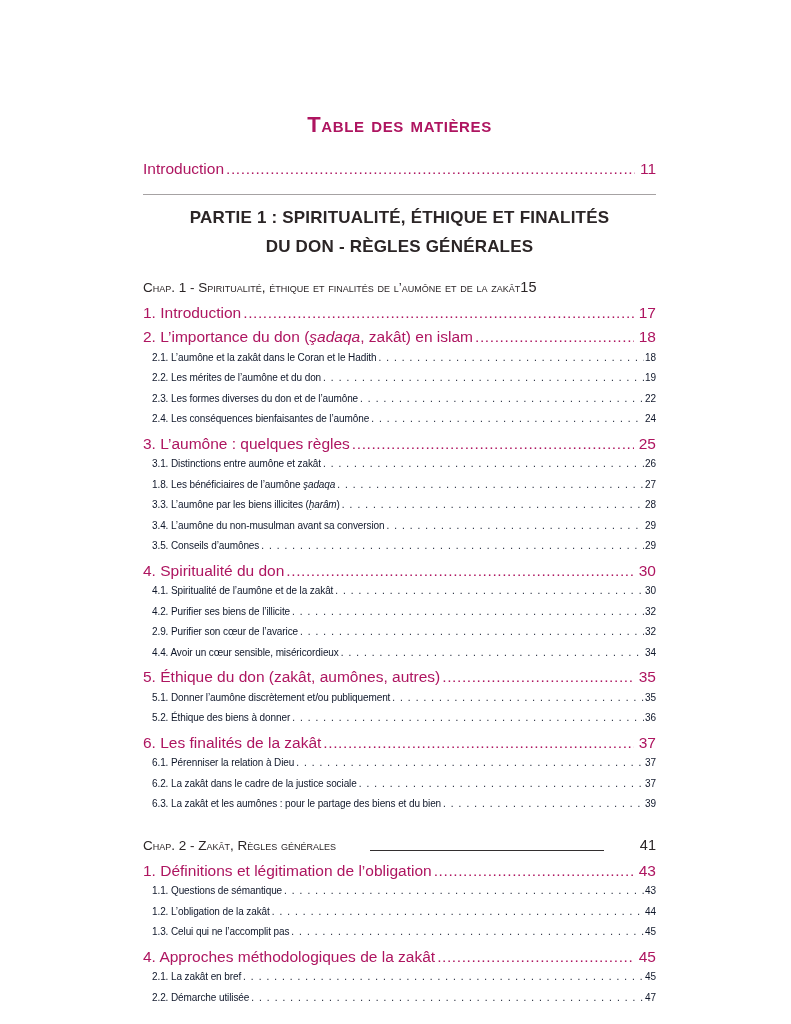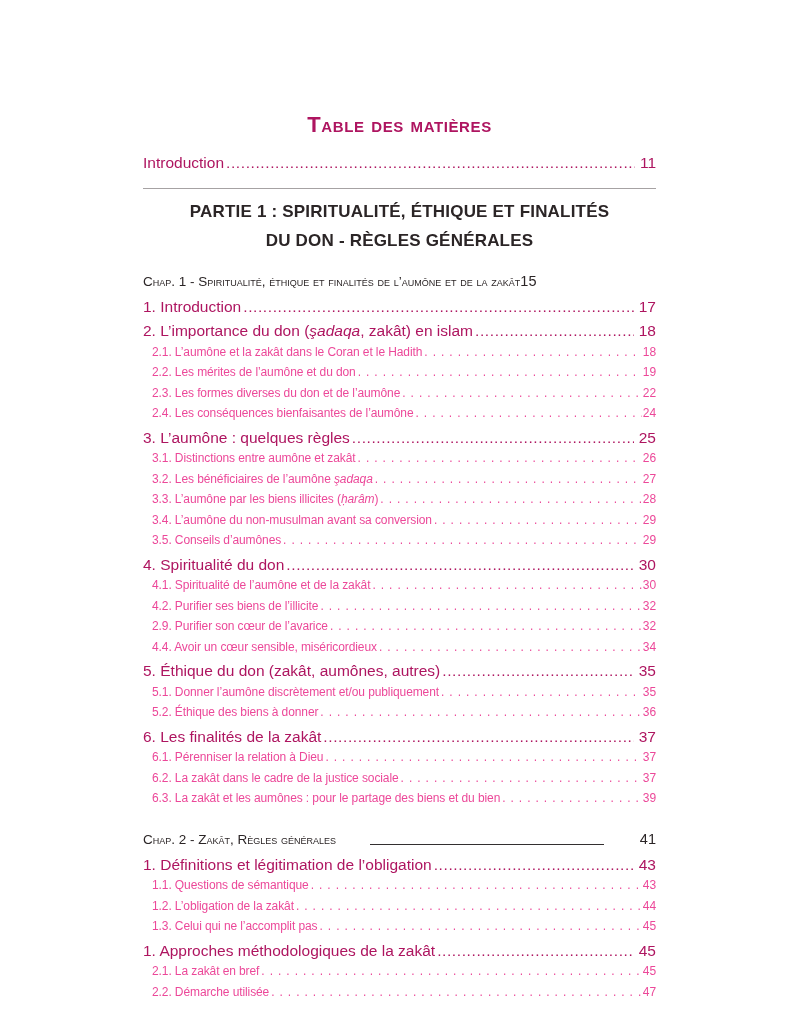--- a/index.html
+++ b/index.html
@@ -25,25 +25,25 @@
   .row{display:flex;align-items:baseline;line-height:20.5px;}
   .row .txt{white-space:nowrap;}
   .row .txt em{font-style:italic;}
   .leader{flex:1;min-width:0;overflow:hidden;white-space:nowrap;padding-left:2px;}
   .leader::after{
     content:"......................................................................................................................................................................";
   }
   .l1{color:var(--accent,#ae1560);font-size:15.5px;margin-top:4px;}
   .l1 .leader::after{letter-spacing:0.6px;}
   .l1 .pg{padding-left:5px;}
-  .l2{color:#ec4899;font-size:12px;letter-spacing:-0.1px;padding-left:9px;}
+  .l2{color:#0f172a;font-size:10px;letter-spacing:-0.1px;padding-left:9px;}
   .l2 .leader::after{letter-spacing:5px;}
   .l2 .pg{padding-left:1px;}
 
-  .intro{margin-top:15px;}
+  .intro{margin-top:21px;}
 
   .rule{border:none;border-top:1px solid #a6a2a3;margin:14px 0 0 0;height:0;}
 
   .part-title{
     margin-top:8px;
     text-align:center;
     font-weight:bold;
     font-size:17px;
     line-height:29px;
     color:#2b2526;
@@ -127,21 +127,21 @@
           <span class="txt">3. L’aumône : quelques règles</span>
           <span class="leader"></span>
           <span class="pg">25</span>
         </div>
         <div class="row l2">
           <span class="txt">3.1. Distinctions entre aumône et zakât</span>
           <span class="leader"></span>
           <span class="pg">26</span>
         </div>
         <div class="row l2">
-          <span class="txt"><span>3.2. Les bénéficiaires de l’aumône </span><em>şadaqa</em></span>
+          <span class="txt"><span>1.8. Les bénéficiaires de l’aumône </span><em>şadaqa</em></span>
           <span class="leader"></span>
           <span class="pg">27</span>
         </div>
         <div class="row l2">
           <span class="txt"><span>3.3. L’aumône par les biens illicites (</span><em>ḥarâm</em><span>)</span></span>
           <span class="leader"></span>
           <span class="pg">28</span>
         </div>
         <div class="row l2">
           <span class="txt">3.4. L’aumône du non-musulman avant sa conversion</span>
@@ -232,21 +232,21 @@
           <span class="txt">1.2. L’obligation de la zakât</span>
           <span class="leader"></span>
           <span class="pg">44</span>
         </div>
         <div class="row l2">
           <span class="txt">1.3. Celui qui ne l’accomplit pas</span>
           <span class="leader"></span>
           <span class="pg">45</span>
         </div>
         <div class="row l1">
-          <span class="txt">1. Approches méthodologiques de la zakât</span>
+          <span class="txt">4. Approches méthodologiques de la zakât</span>
           <span class="leader"></span>
           <span class="pg">45</span>
         </div>
         <div class="row l2">
           <span class="txt">2.1. La zakât en bref</span>
           <span class="leader"></span>
           <span class="pg">45</span>
         </div>
         <div class="row l2">
           <span class="txt">2.2. Démarche utilisée</span>

